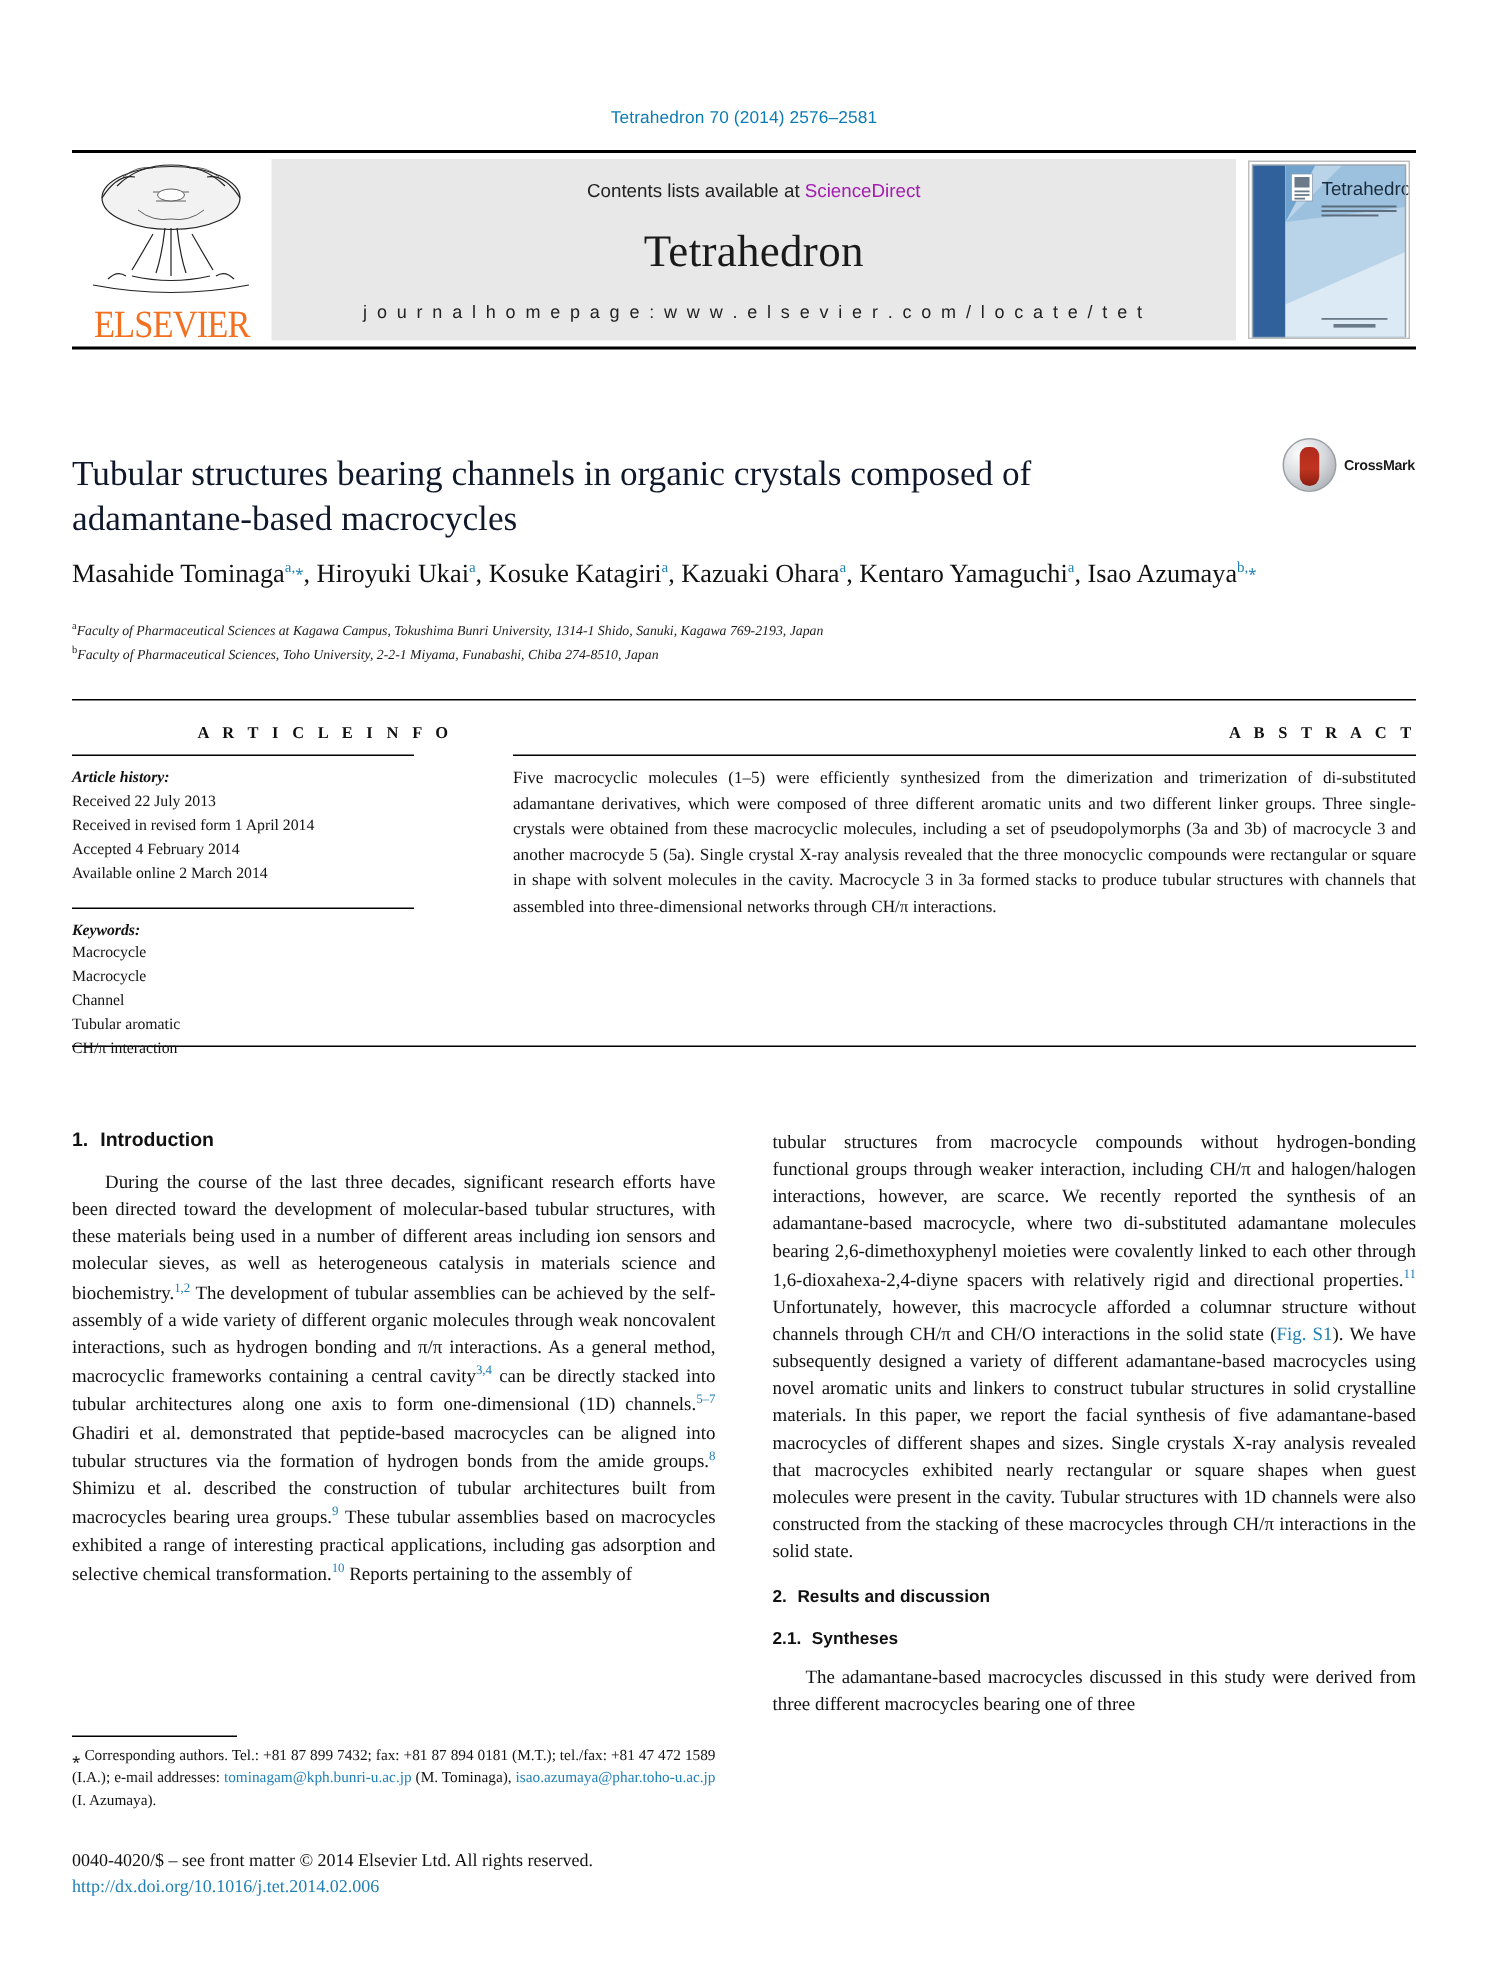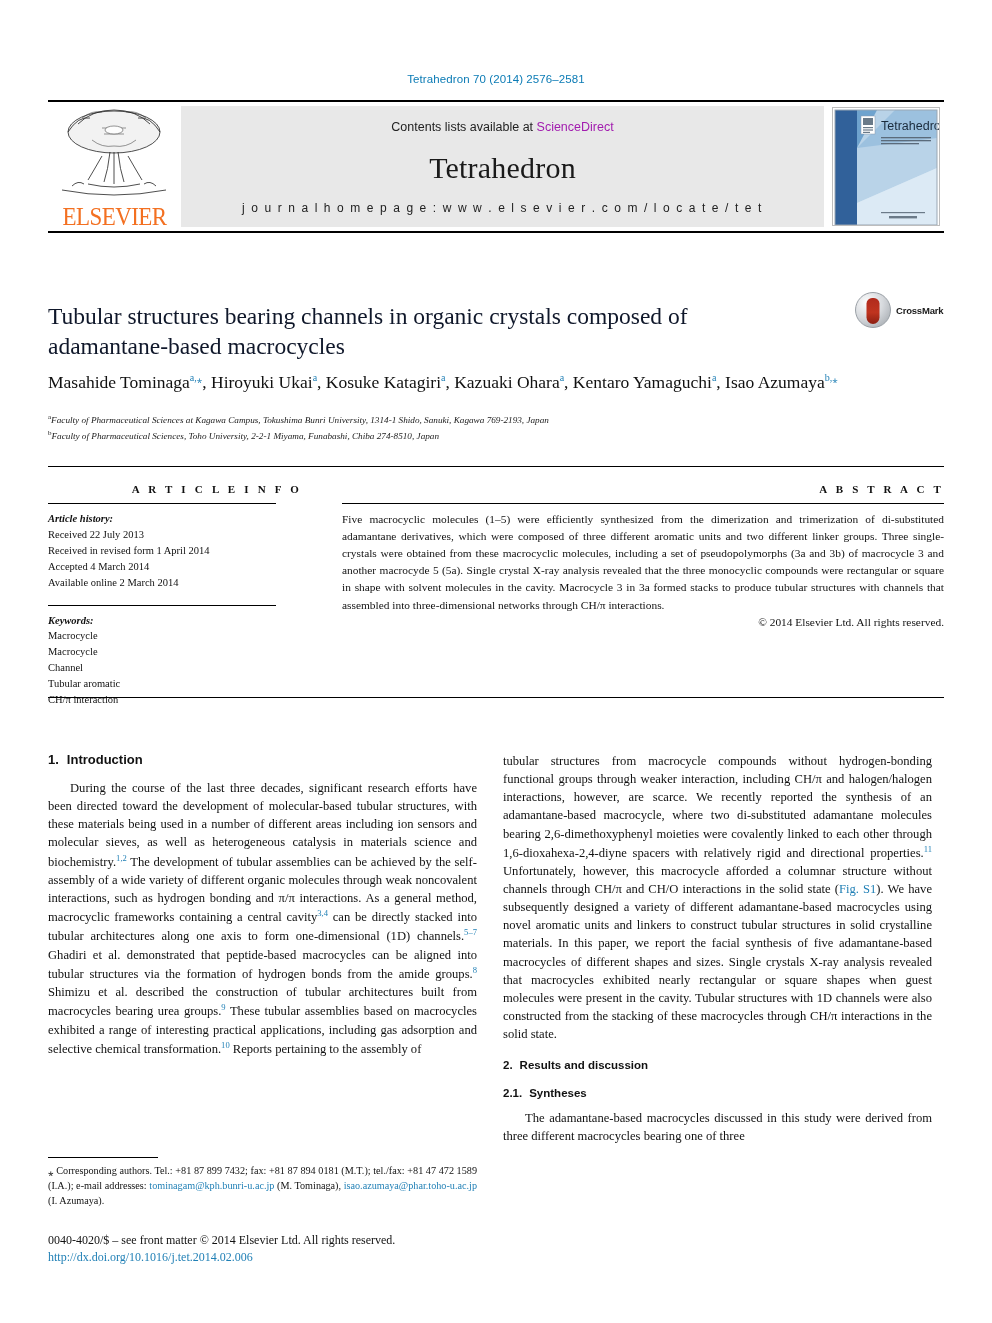--- a/index.html
+++ b/index.html
@@ -159,21 +159,21 @@
   }
   .abs-copy {
     margin-top: 2px; text-align: right;
     font-size: 11.4px; color: #111;
   }
 
   
   .body-cols {
     position: absolute; left: 48px; top: 752px;
     width: 896px; height: 440px;
-    display: flex; gap: 26px;
+    display: flex; gap: 38px;
   }
   .bcol { width: 429px; flex: 0 0 429px; }
   .h1 {
     font-family: "Liberation Sans", sans-serif;
     font-size: 13px; font-weight: bold; color: #111;
     margin: 0 0 12px 0;
   }
   .h1 .num { margin-right: 8px; }
   .h2 {
     font-family: "Liberation Sans", sans-serif;
@@ -303,39 +303,38 @@
   <div class="band">
     <div class="band-inner">
 
       <div class="col-info">
         <div class="sec-head">A R T I C L E   I N F O</div>
         <div class="rule short"></div>
         <div class="info-title">Article history:</div>
         <div>
           <div class="info-line">Received 22 July 2013</div>
           <div class="info-line">Received in revised form 1 April 2014</div>
-          <div class="info-line">Accepted 4 March 2014</div>
+          <div class="info-line">Accepted 4 February 2014</div>
           <div class="info-line">Available online 2 March 2014</div>
         </div>
         <div class="kw-block">
           <div class="kw-rule"></div>
           <div class="info-title">Keywords:</div>
           <div class="info-line">Macrocycle</div>
           <div class="info-line">Macrocycle</div>
           <div class="info-line">Channel</div>
           <div class="info-line">Tubular aromatic</div>
           <div class="info-line">CH/π interaction</div>
         </div>
       </div>
 
       <div class="col-abs">
         <div class="sec-head">A B S T R A C T</div>
         <div class="rule abs"></div>
         <div class="abs-body">Five macrocyclic molecules (1–5) were efficiently synthesized from the dimerization and trimerization of di-substituted adamantane derivatives, which were composed of three different aromatic units and two different linker groups. Three single-crystals were obtained from these macrocyclic molecules, including a set of pseudopolymorphs (3a and 3b) of macrocycle 3 and another macrocyde 5 (5a). Single crystal X-ray analysis revealed that the three monocyclic compounds were rectangular or square in shape with solvent molecules in the cavity. Macrocycle 3 in 3a formed stacks to produce tubular structures with channels that assembled into three-dimensional networks through CH/π interactions.</div>
-        <div class="abs-copy">© 2014 Elsevier Ltd. All rights reserved.</div>
       </div>
 
     </div>
   </div>
 
   <div class="body-cols">
 
     <div class="bcol">
       <div class="h1">
         <span class="num">1.</span><span>Introduction</span>

